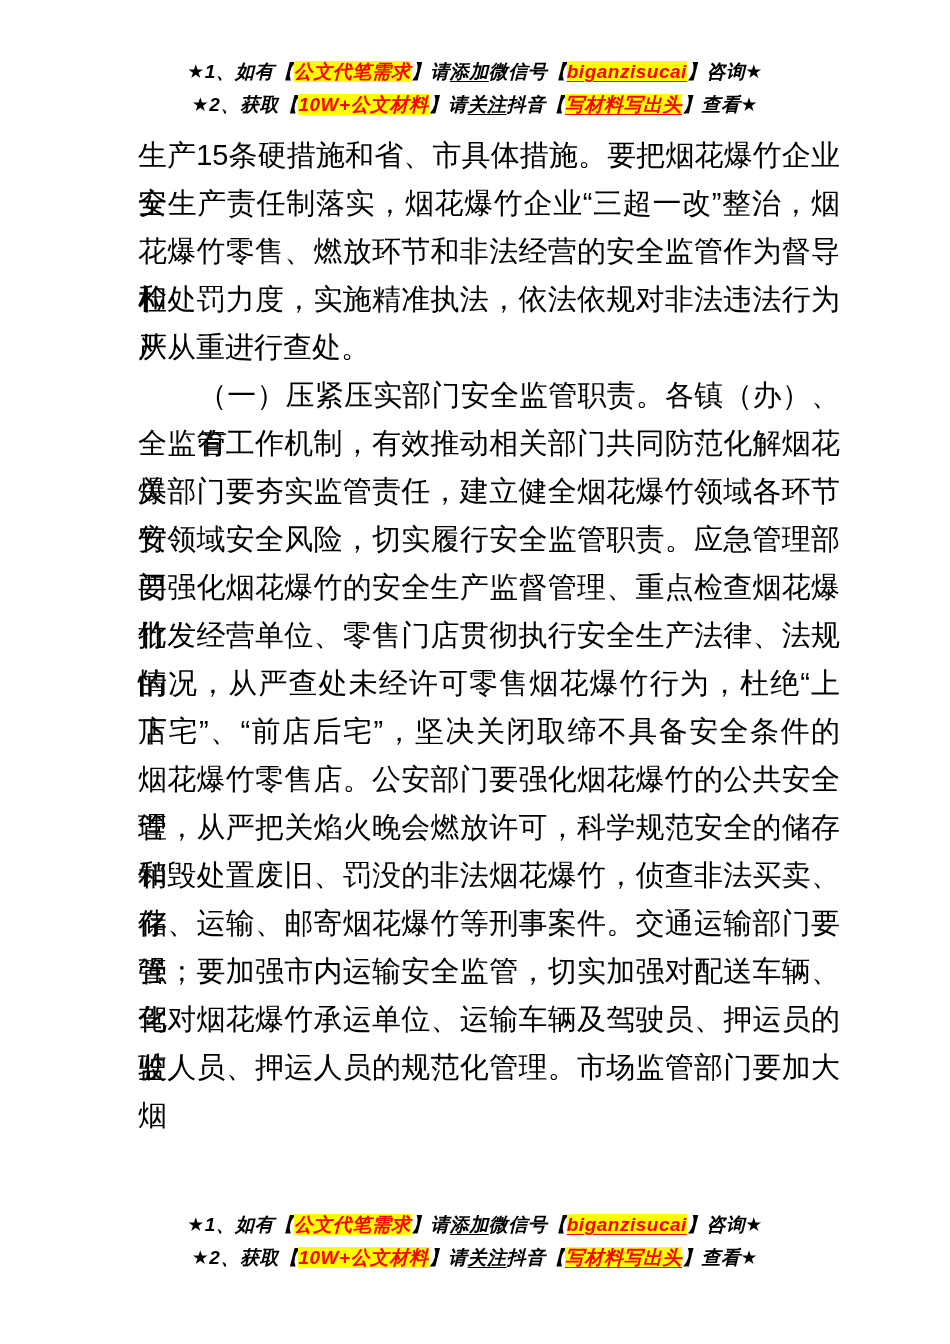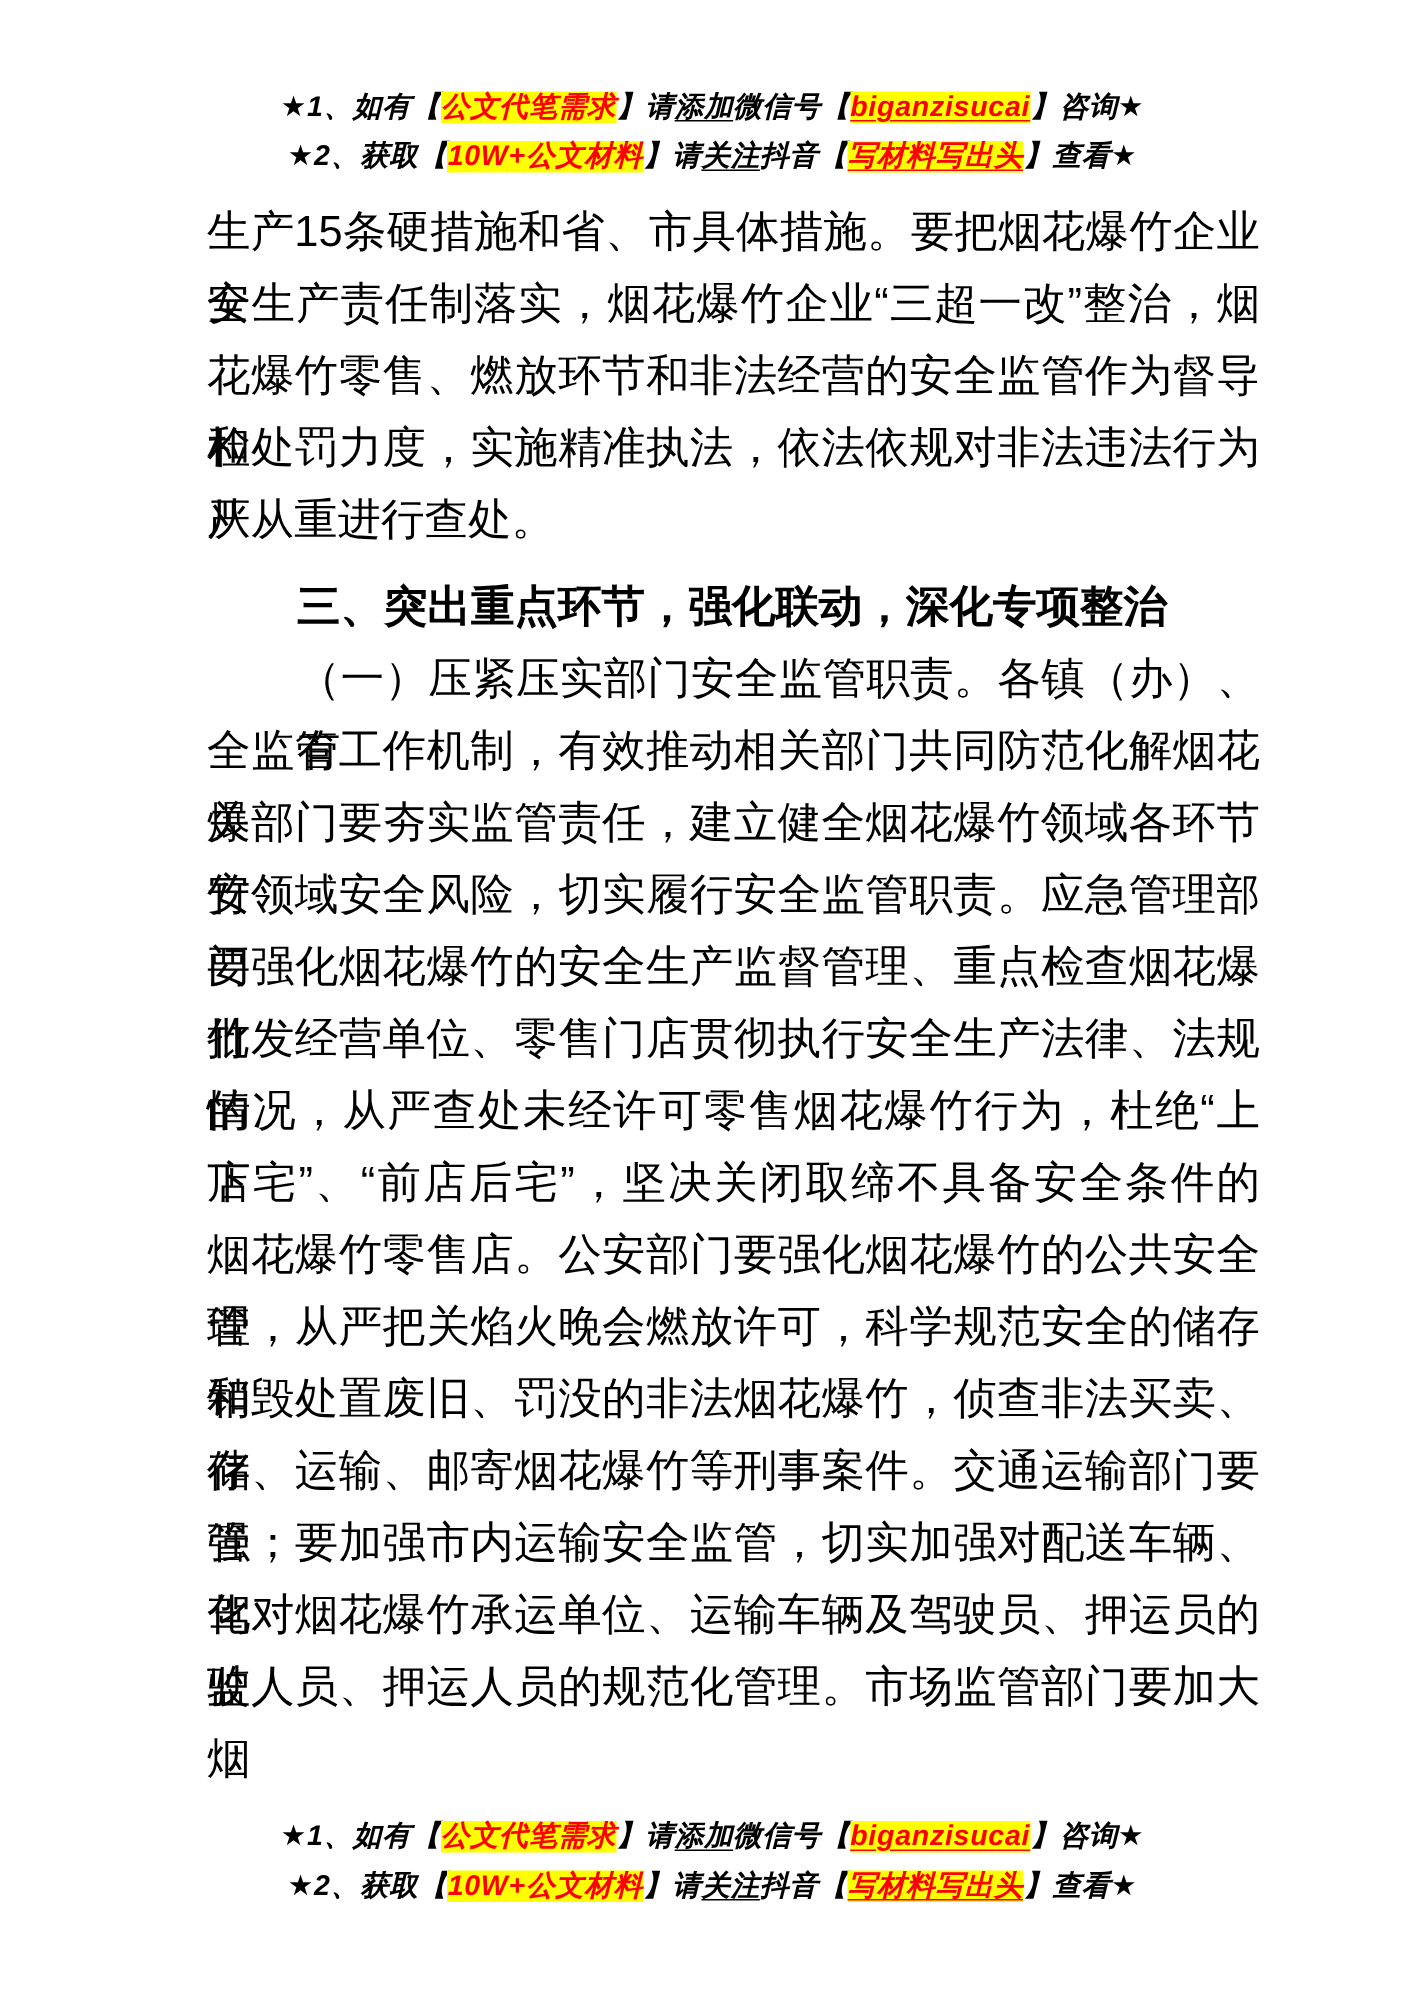--- a/index.html
+++ b/index.html
@@ -80,21 +80,20 @@
     <div class="banner-line"><span class="seg seg-plain">★1、如有【</span><span class="seg seg-highlight">公文代笔需求</span><span class="seg seg-plain">】请</span><span class="seg seg-underline">添加</span><span class="seg seg-plain">微信号【</span><span class="seg seg-highlight-underline">biganzisucai</span><span class="seg seg-plain">】咨询★</span></div>
     <div class="banner-line"><span class="seg seg-plain">★2、获取【</span><span class="seg seg-highlight">10W+公文材料</span><span class="seg seg-plain">】请</span><span class="seg seg-underline">关注</span><span class="seg seg-plain">抖音【</span><span class="seg seg-highlight-underline">写材料写出头</span><span class="seg seg-plain">】查看★</span></div>
   </div>
 
   <div class="doc">
       <div class="line">生产15条硬措施和省、市具体措施。要把烟花爆竹企业安</div>
       <div class="line">全生产责任制落实，烟花爆竹企业“三超一改”整治，烟</div>
       <div class="line">花爆竹零售、燃放环节和非法经营的安全监管作为督导检</div>
       <div class="line">和处罚力度，实施精准执法，依法依规对非法违法行为从</div>
       <div class="line end">严从重进行查处。</div>
-      <div class="line heading">三、突出重点环节，强化联动，深化专项整治</div>
       <div class="line indent">（一）压紧压实部门安全监管职责。各镇（办）、有</div>
       <div class="line">全监管工作机制，有效推动相关部门共同防范化解烟花爆</div>
       <div class="line">关部门要夯实监管责任，建立健全烟花爆竹领域各环节安</div>
       <div class="line">竹领域安全风险，切实履行安全监管职责。应急管理部门</div>
       <div class="line">要强化烟花爆竹的安全生产监督管理、重点检查烟花爆竹</div>
       <div class="line">批发经营单位、零售门店贯彻执行安全生产法律、法规的</div>
       <div class="line">情况，从严查处未经许可零售烟花爆竹行为，杜绝“上店</div>
       <div class="line">下宅”、“前店后宅”，坚决关闭取缔不具备安全条件的</div>
       <div class="line">烟花爆竹零售店。公安部门要强化烟花爆竹的公共安全管</div>
       <div class="line">理，从严把关焰火晚会燃放许可，科学规范安全的储存和</div>

